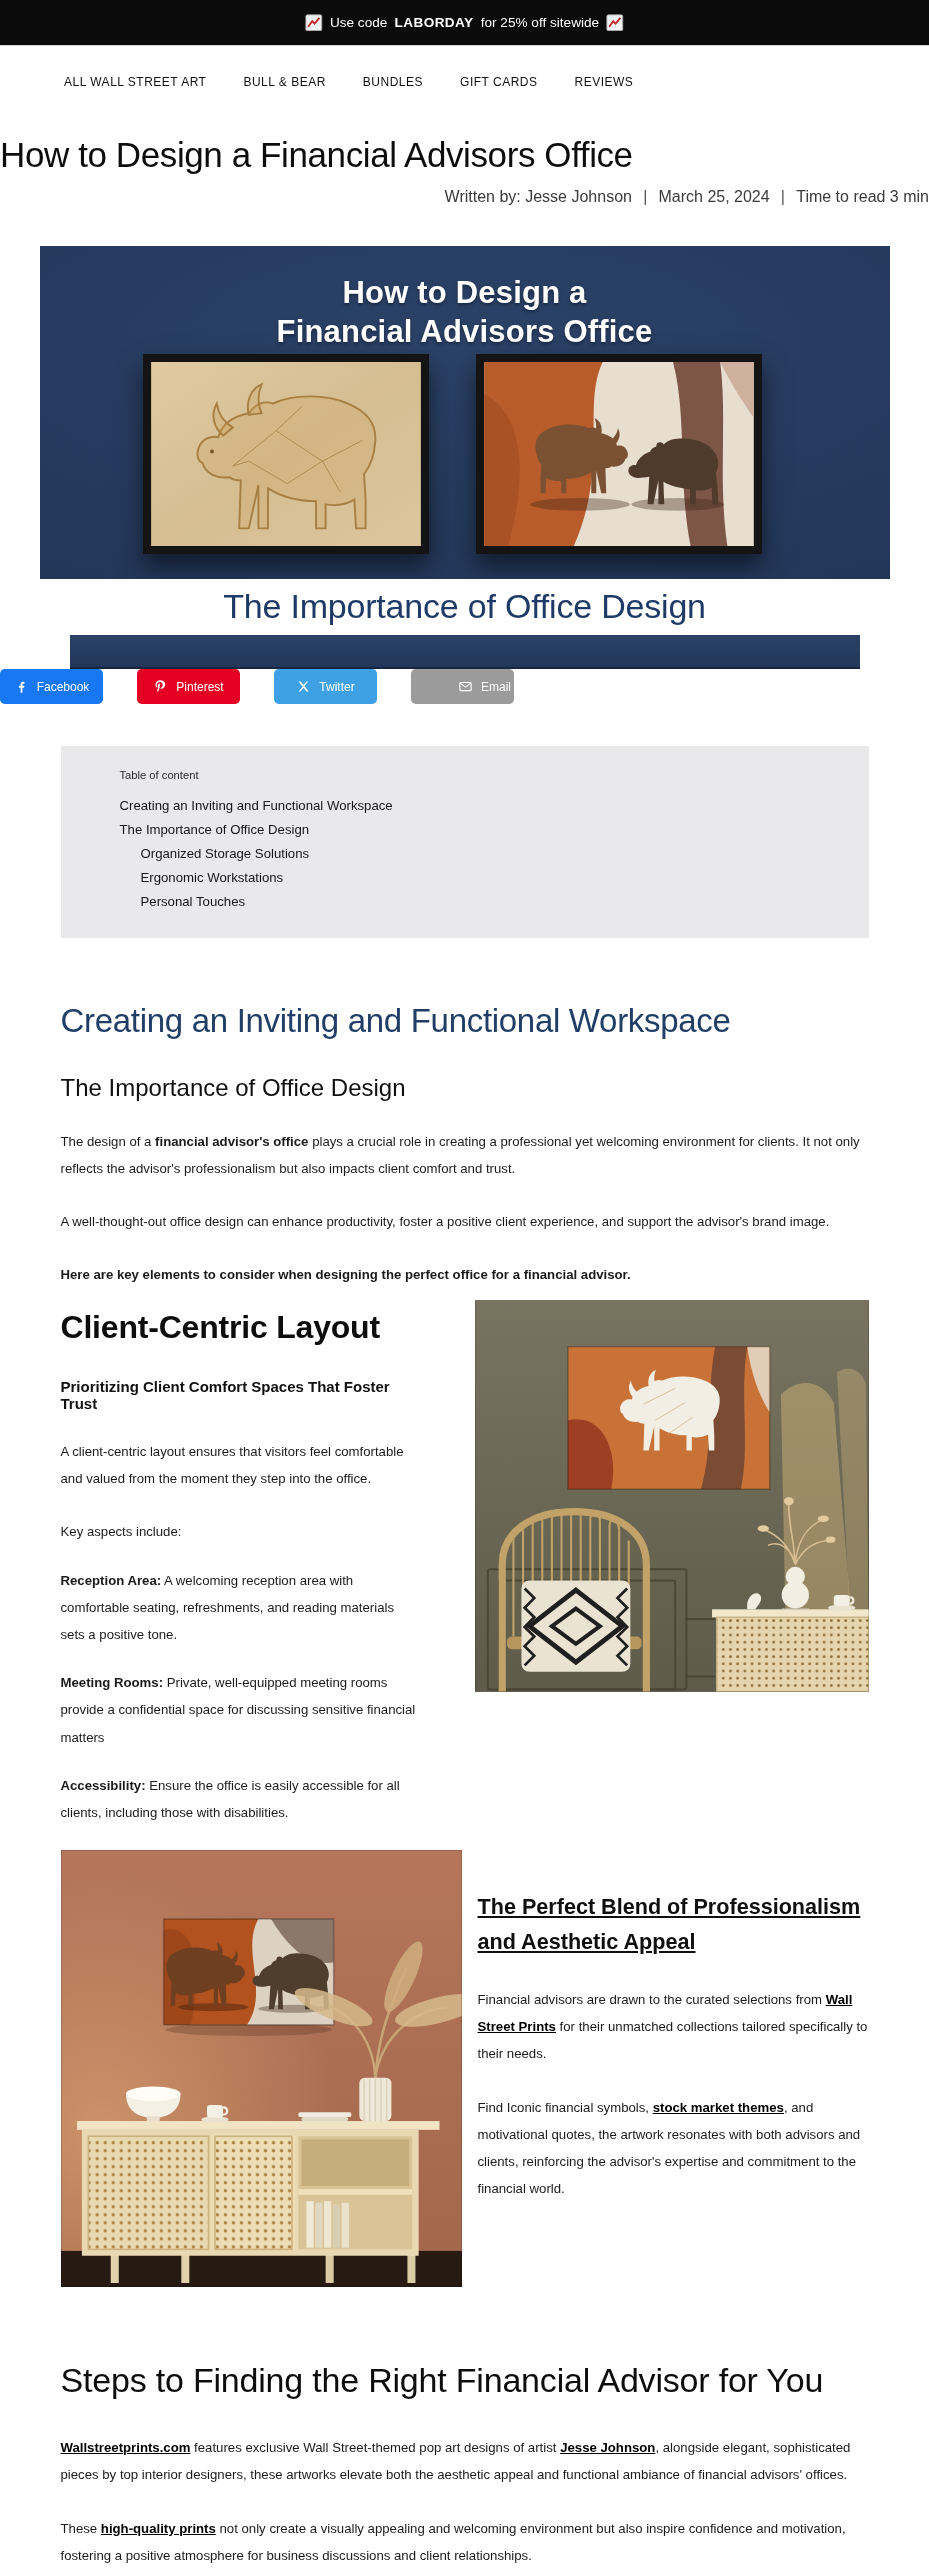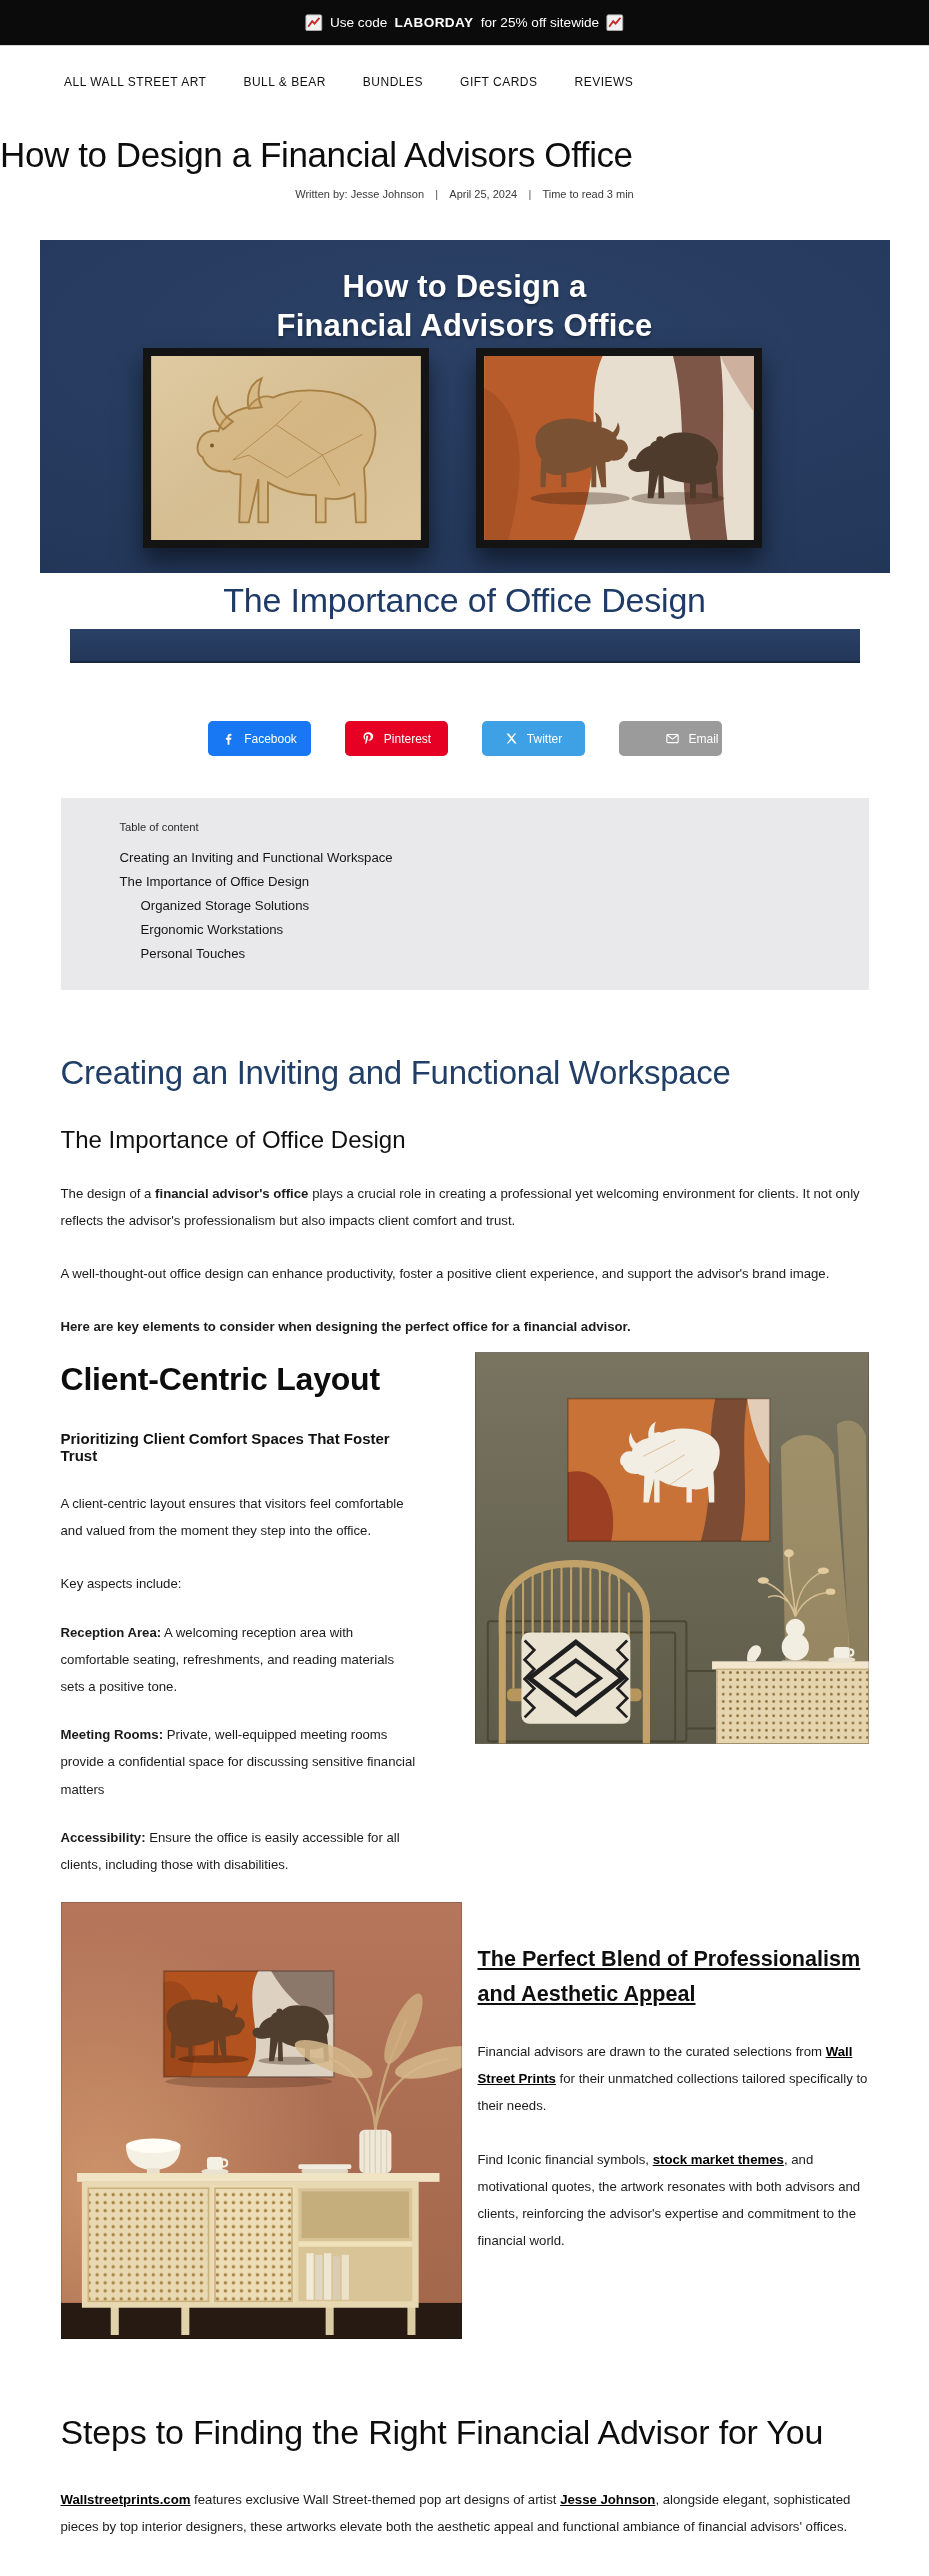--- a/index.html
+++ b/index.html
@@ -12,37 +12,37 @@
   .promo .code { font-weight:700; letter-spacing:0.4px; }
   .chart-ic { width:17.6px; height:17.6px; display:inline-block; }
   .promo-line { border:none; border-top:1.6px solid #d9d9d9; }
 
   
   nav { background:#fff; height:71px; display:flex; align-items:center; gap:37px; padding-left:64px; }
   .nav-item { font-size:12px; letter-spacing:0.5px; color:#111; text-transform:uppercase; cursor:pointer; white-space:nowrap; }
 
   
   h1.art-title { margin-top:17.6px; text-align:left; font-size:35px; font-weight:400; letter-spacing:-0.4px; color:#0d0d0d; }
-  .byline { margin-top:13px; text-align:center; font-size:11px; color:#3a3a3a; display:flex; justify-content:center; gap:11.2px; }
+  .byline { margin-top:13px; text-align:center; font-size:16px; color:#3a3a3a; display:flex; justify-content:flex-end; gap:11.2px; }
   .byline .sep { color:#555; }
 
   
   .hero { position:relative; width:850px; height:333px; margin:40px auto 0; background:radial-gradient(130% 120% at 50% 30%, #2b4166 0%, #24395c 55%, #1d3150 100%); overflow:hidden; }
   .hero-title { position:absolute; top:27px; left:0; right:0; text-align:center; color:#fff; font-weight:700; font-size:31px; line-height:1.28; letter-spacing:0.2px; text-shadow:0 1.6px 3.2px rgba(0,0,0,.35); }
   .frame { position:absolute; top:108px; width:286px; height:200px; background:#141414; padding:8px; box-shadow:0 13px 22.4px rgba(0,0,0,.5); }
   .frame.f1 { left:103px; }
   .frame.f2 { left:436px; }
   .frame svg { width:100%; height:100%; display:block; }
 
   
   .band-title { margin-top:8px; text-align:center; font-size:34px; font-weight:400; color:#1e3a66; letter-spacing:-0.2px; }
   .navy-bar { width:790px; height:34px; margin:9.6px auto 0; background:linear-gradient(#2a4165,#22375a); border-bottom:2.4px solid #16273f; }
 
   
-  .share-row { margin-top:58px; display:flex; justify-content:center; gap:34px; }
+  .share-row { display:flex; gap:34px; }
   .share-btn { display:inline-flex; align-items:center; justify-content:center; gap:8px; width:103px; height:35px; border:none; border-radius:4.8px; color:#fff; font-family:"Liberation Sans",sans-serif; font-size:12px; cursor:pointer; }
   .share-btn svg { width:15px; height:15px; }
   .share-btn.fb { background:#1877F2; }
   .share-btn.pin { background:#E60023; }
   .share-btn.tw { background:#3EA1E6; }
   .share-btn.em { background:#9B9B9B;padding-left:44px; }
 
   
   .toc { width:808px; margin:42px auto 0; background:#e9e9ec; padding:22.4px 0 24px 59px; }
   .toc-label { font-size:11.2px; color:#2a2a2a; margin-bottom:13px; }
@@ -116,21 +116,21 @@
     <span class="nav-item">BULL &amp; BEAR</span>
     <span class="nav-item">BUNDLES</span>
     <span class="nav-item">GIFT CARDS</span>
     <span class="nav-item">REVIEWS</span>
   </nav>
 
   <h1 class="art-title">How to Design a Financial Advisors Office</h1>
   <div class="byline">
     <span>Written by: Jesse Johnson</span>
     <span class="sep">|</span>
-    <span>April 25, 2024</span>
+    <span>March 25, 2024</span>
     <span class="sep">|</span>
     <span>Time to read 3 min</span>
   </div>
 
   <div class="hero">
     <div class="hero-title">
       <div>How to Design a</div>
       <div>Financial Advisors Office</div>
     </div>
 

